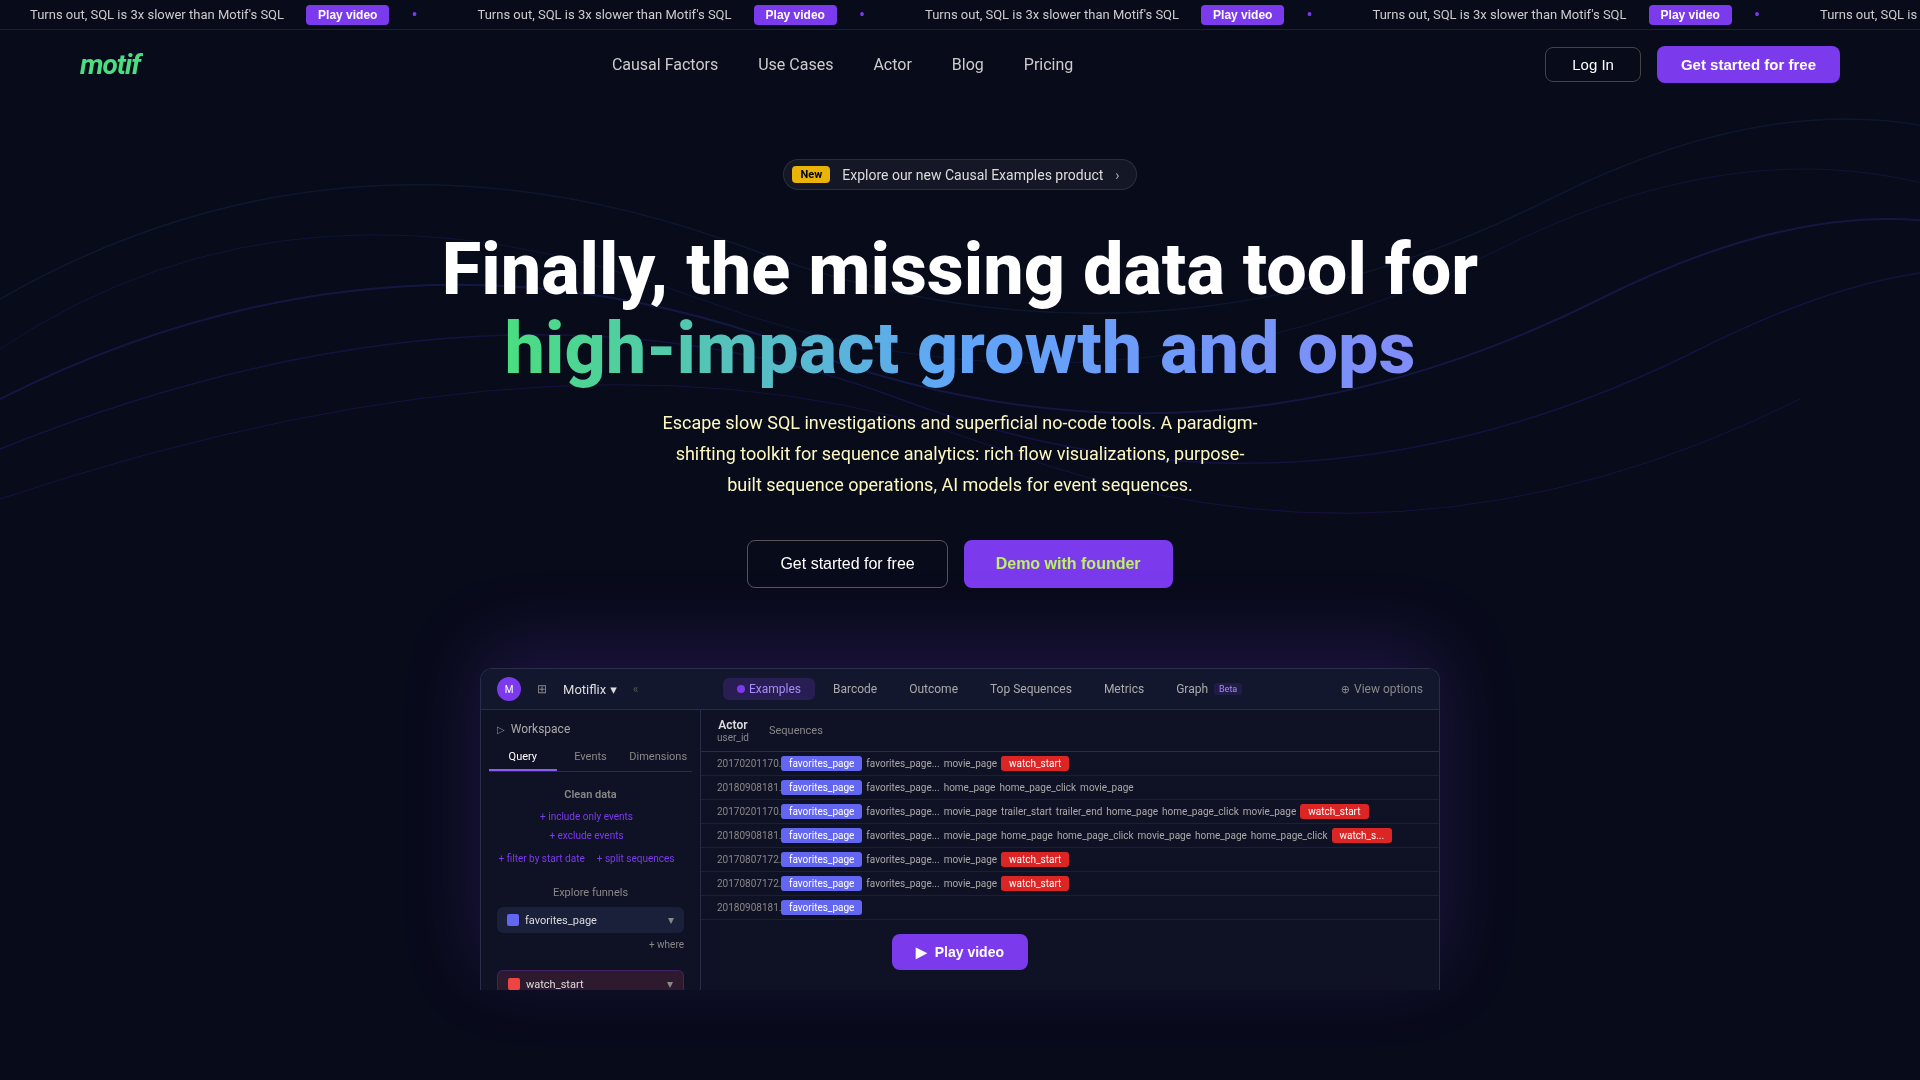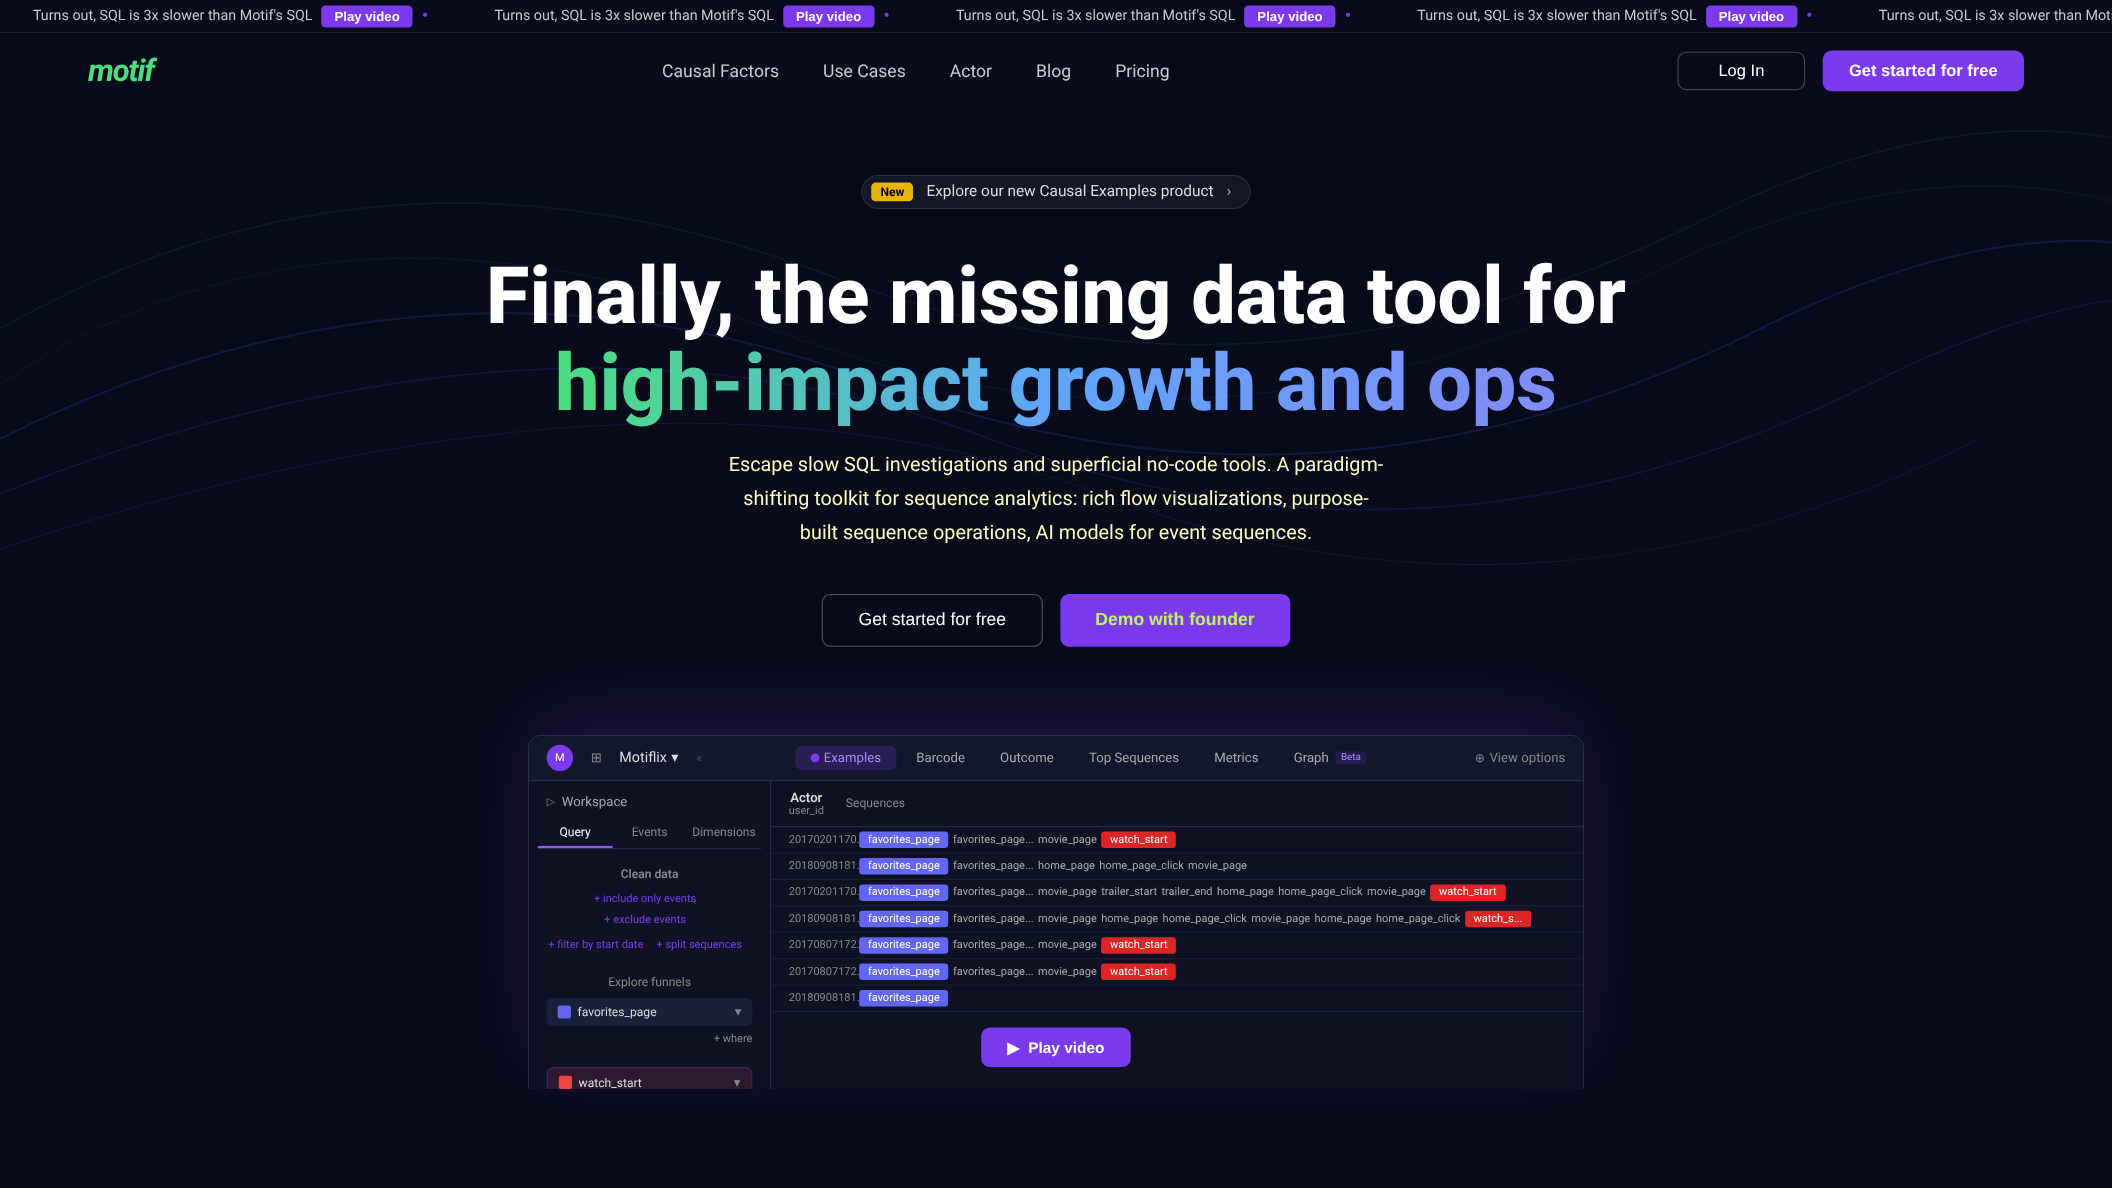--- a/index.html
+++ b/index.html
@@ -26,21 +26,21 @@
       display: inline-flex;
       animation: ticker 20s linear infinite;
     }
     @keyframes ticker {
       0% { transform: translateX(0); }
       100% { transform: translateX(-50%); }
     }
     .ticker-item {
       display: inline-flex;
       align-items: center;
-      gap: 8px;
+      gap: 22px;
       padding: 0 30px;
       color: #ccc;
       font-size: 13px;
     }
     .ticker-btn {
       background: #7c3aed;
       color: #fff;
       border: none;
       padding: 3px 12px;
       border-radius: 4px;
@@ -81,21 +81,21 @@
     }
     .nav-actions {
       display: flex;
       gap: 16px;
       align-items: center;
     }
     .btn-login {
       background: transparent;
       color: #fff;
       border: 1.5px solid #444;
-      padding: 8px 36px;
+      padding: 8px 26px;
       border-radius: 8px;
       font-size: 15px;
       cursor: pointer;
     }
     .btn-primary-nav {
       background: #7c3aed;
       color: #fff;
       border: none;
       padding: 10px 24px;
       border-radius: 8px;
@@ -106,21 +106,21 @@
 
     
     .hero {
       text-align: center;
       padding: 60px 20px 40px;
       position: relative;
     }
 
     .new-badge-wrapper {
       display: inline-flex;
-      align-items: flex-start;
+      align-items: flex-end;
       gap: 12px;
       background: rgba(255,255,255,0.05);
       border: 1px solid rgba(255,255,255,0.1);
       border-radius: 100px;
       padding: 6px 16px 6px 8px;
       margin-bottom: 40px;
       cursor: pointer;
     }
     .new-badge {
       background: #eab308;

